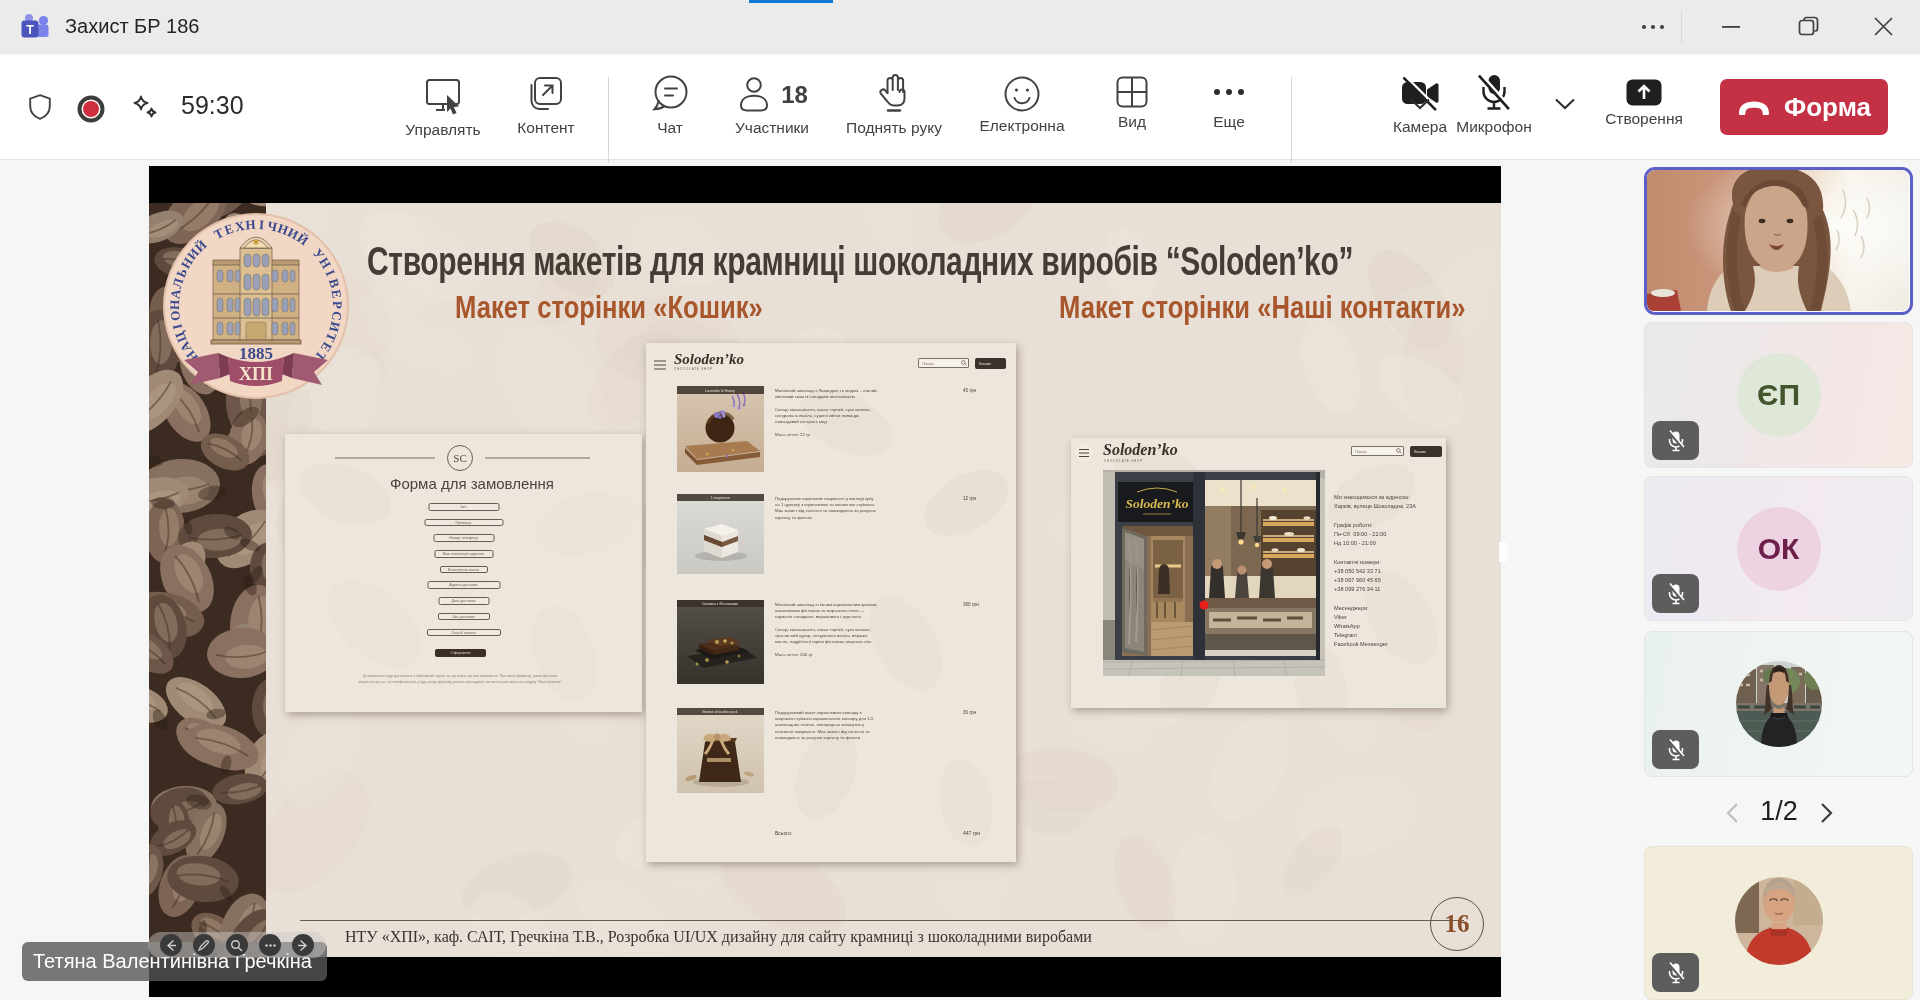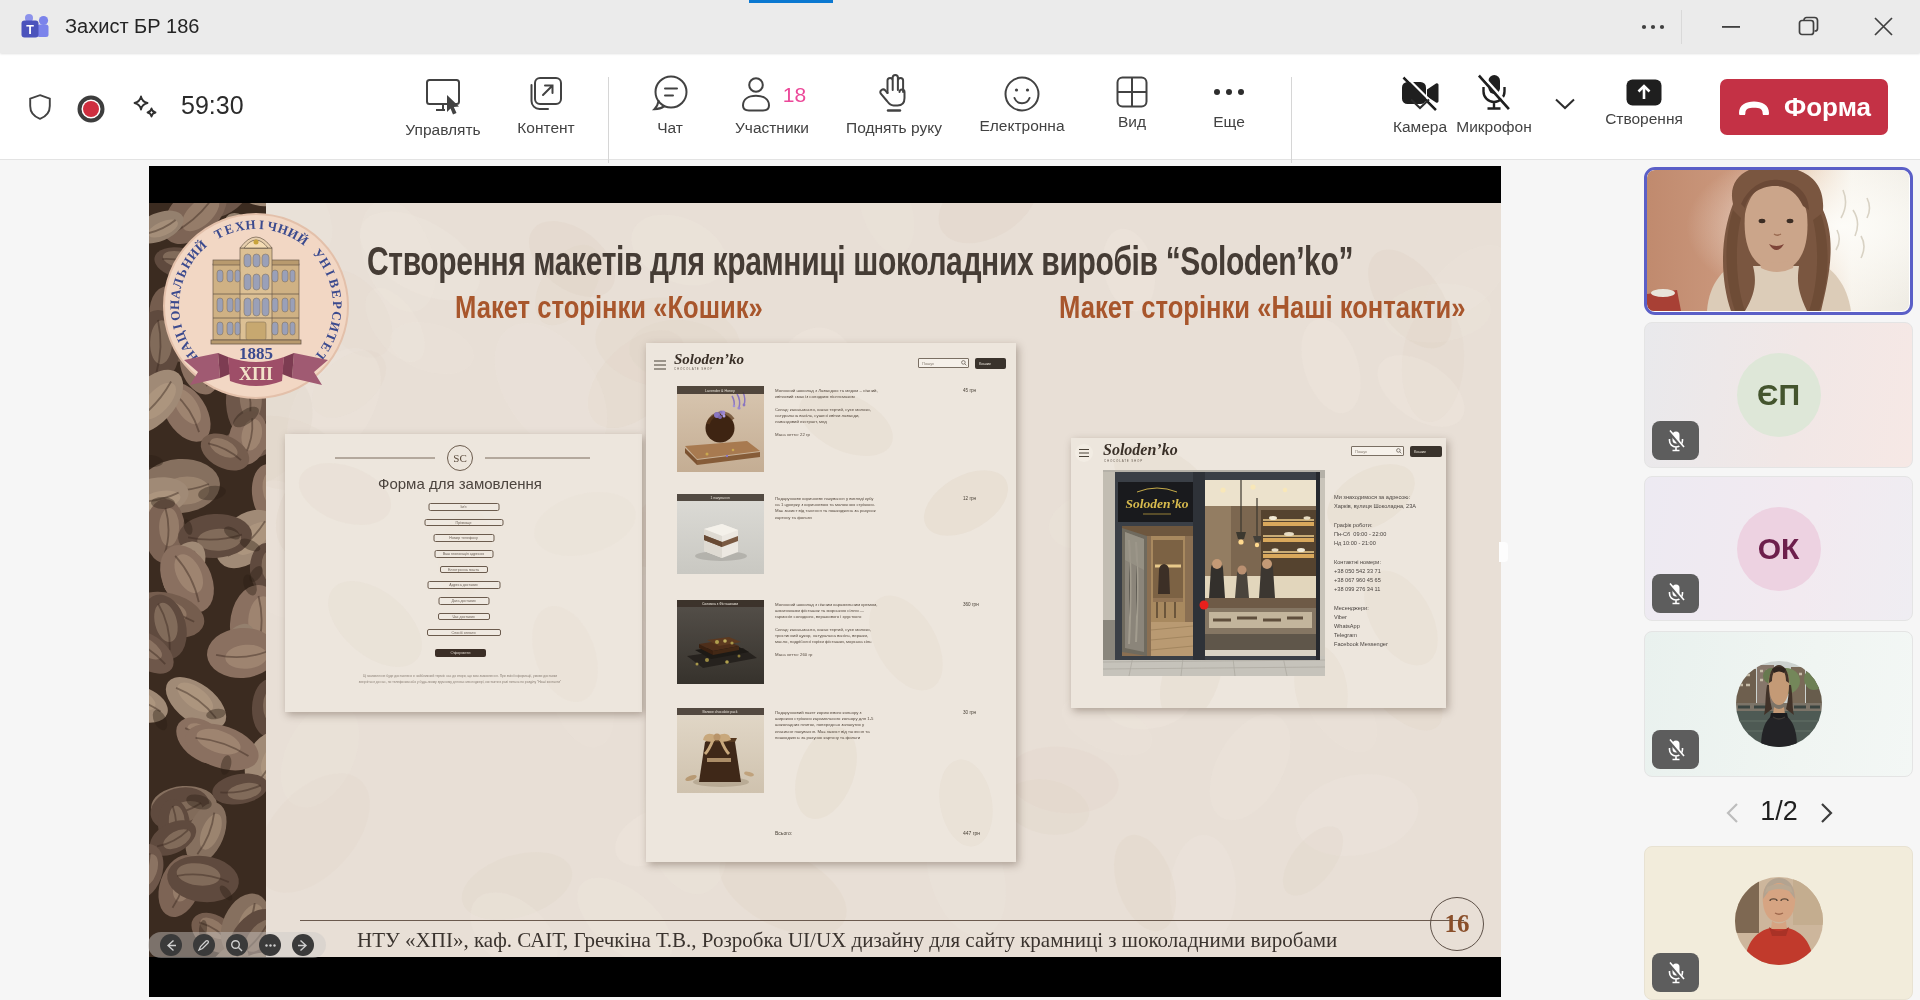--- a/index.html
+++ b/index.html
@@ -23,21 +23,21 @@
   #share { position:absolute; left:149px; top:6px; width:1352px; height:831px; background:#000; }
   #slide { position:absolute; left:0; top:37px; width:1352px; height:754px; background:#e8dfd6; overflow:hidden; }
   
   #cocoa { position:absolute; left:0; top:0; width:117px; height:754px; }
   #slidetitle { position:absolute; left:218px; top:36px; width:1010px; font-size:40px; font-weight:bold;
      color:#453c35; letter-spacing:-.5px; white-space:nowrap; transform:scaleX(.751); transform-origin:left top; }
   .subt { position:absolute; top:86px; font-size:32px; font-weight:bold; color:#a8562c; white-space:nowrap; transform:scaleX(.8); transform-origin:left top; }
   
   #footline { position:absolute; left:151px; top:717px; width:1164px; height:1px; background:#6b5a4e; }
   #foottext { position:absolute; left:196px; top:725px; width:1120px; font-family:"Liberation Serif",serif;
-     font-size:21px; color:#3a332e; white-space:nowrap;margin-left:12px; }
+     font-size:16px; color:#3a332e; white-space:nowrap; }
   #pagenum { position:absolute; left:1281px; top:694px; width:54px; height:54px; border:1.5px solid #5d5047;
      border-radius:50%; display:flex; align-items:center; justify-content:center;
      font-family:"Liberation Serif",serif; font-size:25px; font-weight:bold; color:#8a4f2a; }
   
   #pcontrols { position:absolute; left:148px; top:772px; width:178px; height:26px; border-radius:13px;
      background:rgba(205,202,199,.45); display:flex; align-items:center; justify-content:space-around; padding:0 6px; z-index:5;}
   .pcirc { width:22px; height:22px; border-radius:50%; background:#3a3a3a; display:flex; align-items:center; justify-content:center; }
   #namelabel { position:absolute; left:22px; top:782px; width:305px; height:39px; background:rgba(88,88,88,.8);
      border-radius:6px; color:#fff; font-size:20px; display:flex; align-items:center; padding-left:11px; z-index:4; white-space:nowrap; overflow:hidden;}
   
@@ -137,21 +137,21 @@
       <path d="M15 14.5 H27 M15 21.5 H23" stroke-linecap="round"></path>
     </svg>
     <div class="lbl">Чат</div>
   </div>
   <div class="tbi" style="left:716px;top:22px;width:112px">
     <div style="display:flex;align-items:center;gap:9px">
       <svg width="36" height="40" viewBox="0 0 36 40" fill="none" stroke="#424242" stroke-width="2">
         <circle cx="18" cy="10" r="6.8"></circle>
         <path d="M5 30.5 C5 24 10.5 20.8 18 20.8 C25.5 20.8 31 24 31 30.5 C31 33.8 28.4 35.4 25 35.4 L11 35.4 C7.6 35.4 5 33.8 5 30.5 Z"></path>
       </svg>
-      <span style="font-size:21px;font-weight:normal;color:#ec4899">18</span>
+      <span style="font-size:24px;font-weight:bold;color:#404040">18</span>
     </div>
     <div class="lbl">Участники</div>
   </div>
   <div class="tbi" style="left:834px;top:20px;width:120px">
     <svg width="30" height="42" viewBox="0 0 30 42" fill="none" stroke="#424242" stroke-width="2" stroke-linejoin="round" stroke-linecap="round">
       <path d="M8.5 20 V7.5 a2.6 2.6 0 0 1 5.2 0 V17 M13.7 17 V4.6 a2.6 2.6 0 0 1 5.2 0 V17 M18.9 17 V7.5 a2.6 2.6 0 0 1 5.2 0 V19"></path>
       <path d="M8.5 20 L6.2 17.3 a2.8 2.8 0 0 0 -4.4 3.4 L8 28 c2 2.8 3.5 4.5 6.5 4.5 h4 c4.5 0 7-2.5 7-7.5 V19 a2.5 2.5 0 0 0 -5 0"></path>
       <path d="M9 37.5 h12" stroke-width="2.4"></path>
     </svg>
     <div class="lbl">Поднять руку</div>
@@ -714,21 +714,21 @@
             <ellipse cx="60" cy="60" rx="48" ry="28" fill="#ddd1c2" opacity=".5" transform="rotate(20 60 60)"></ellipse>
             <ellipse cx="300" cy="90" rx="52" ry="30" fill="#e8ddcf" opacity=".5" transform="rotate(-15 300 90)"></ellipse>
             <ellipse cx="90" cy="190" rx="55" ry="32" fill="#ddd0c0" opacity=".45" transform="rotate(40 90 190)"></ellipse>
             <ellipse cx="280" cy="220" rx="50" ry="30" fill="#e6dacb" opacity=".5" transform="rotate(70 280 220)"></ellipse>
             <ellipse cx="180" cy="120" rx="45" ry="26" fill="#eee3d5" opacity=".4" transform="rotate(100 180 120)"></ellipse>
           </g>
           <path d="M50 24 H150 M200 24 H305" stroke="#7a6a5c" stroke-width="1"></path>
           <circle cx="175" cy="24" r="12.5" fill="none" stroke="#6b5b4d" stroke-width="1"></circle>
           <text x="175" y="28" text-anchor="middle" font-size="11" fill="#5a4a3c" font-family="Liberation Serif">SC</text>
         </svg>
-        <div style="position:absolute;left:0;top:41px;width:350px;text-align:center;font-size:15px;color:#4c443e">Форма для замовлення</div>
+        <div style="position:absolute;left:12px;top:41px;width:350px;text-align:center;font-size:15px;color:#4c443e">Форма для замовлення</div>
         <div class="finp" style="top:69px;width:71px">Ім'я</div>
         <div class="finp" style="top:84.5px;width:79px">Прізвище</div>
         <div class="finp" style="top:100px;width:61px">Номер телефону</div>
         <div class="finp" style="top:116px;width:59px">Ваш геолокація адресою</div>
         <div class="finp" style="top:131.5px;width:48px">Електронна пошта</div>
         <div class="finp" style="top:147px;width:73px">Адреса доставки</div>
         <div class="finp" style="top:163px;width:51px">Дата доставки</div>
         <div class="finp" style="top:178.5px;width:52px">Час доставки</div>
         <div class="finp" style="top:194.5px;width:74px">Спосіб оплати</div>
         <div style="position:absolute;left:150px;top:215px;width:51px;height:7.5px;background:#3b2e26;border-radius:2px;color:#d8cfc6;font-size:4px;text-align:center;line-height:7.5px">Оформити</div>
@@ -993,20 +993,21 @@
           <circle cx="6.5" cy="6.5" r="1.2"></circle>
           <circle cx="10.5" cy="6.5" r="1.2"></circle>
         </svg>
       </div>
     <div class="pcirc">
         <svg width="13" height="13" viewBox="0 0 13 13" fill="none" stroke="#cfcfcf" stroke-width="1.4">
           <path d="M3.5 1.5 L9 6.5 L3.5 11.5 M1 6.5 H9"></path>
         </svg>
       </div>
     </div>
+  <div id="namelabel">Тетяна Валентинівна Гречкіна</div>
 
   <div class="abs" style="left:1499px;top:382px;width:9px;height:20px;background:#fdfdfd;border-radius:0 4px 4px 0"></div>
 
   <div class="tile" style="top:7px;height:148px;border:3.5px solid #5b5fc7;border-radius:11px;background:#fff">
     <svg width="262" height="141" viewBox="0 0 262 141" style="display:block;border-radius:7px">
       <defs>
         <linearGradient id="vw" x1="0" y1="0" x2="1" y2="0">
           <stop offset="0" stop-color="#c08a6e"></stop>
             <stop offset=".45" stop-color="#cf9d82"></stop>
           <stop offset=".62" stop-color="#e8cdb4"></stop>

